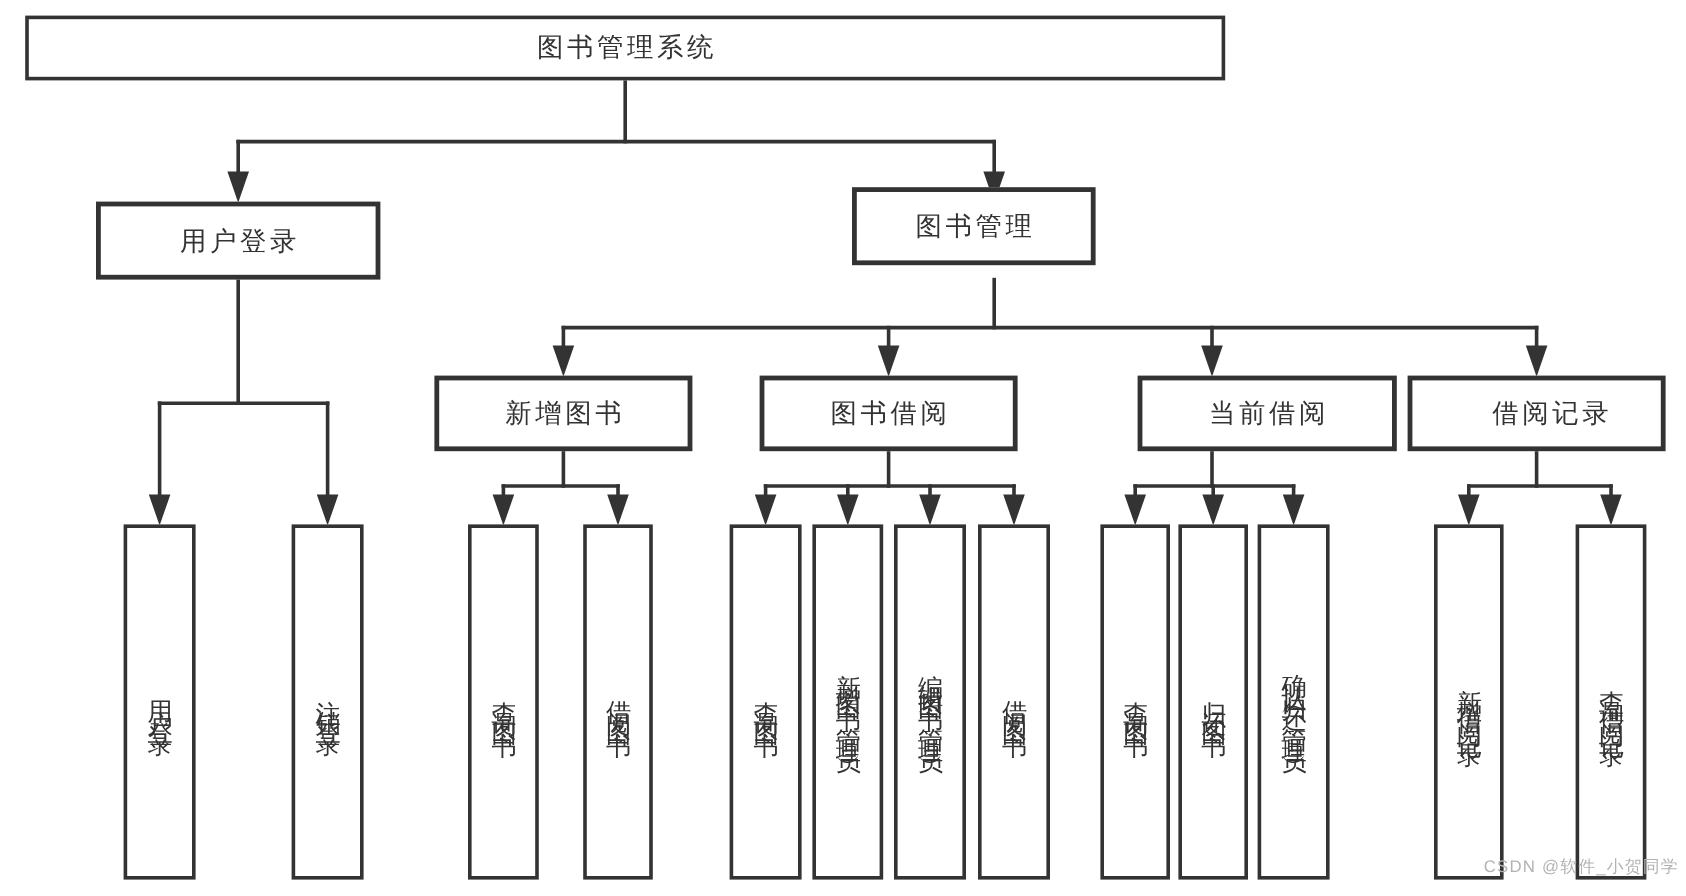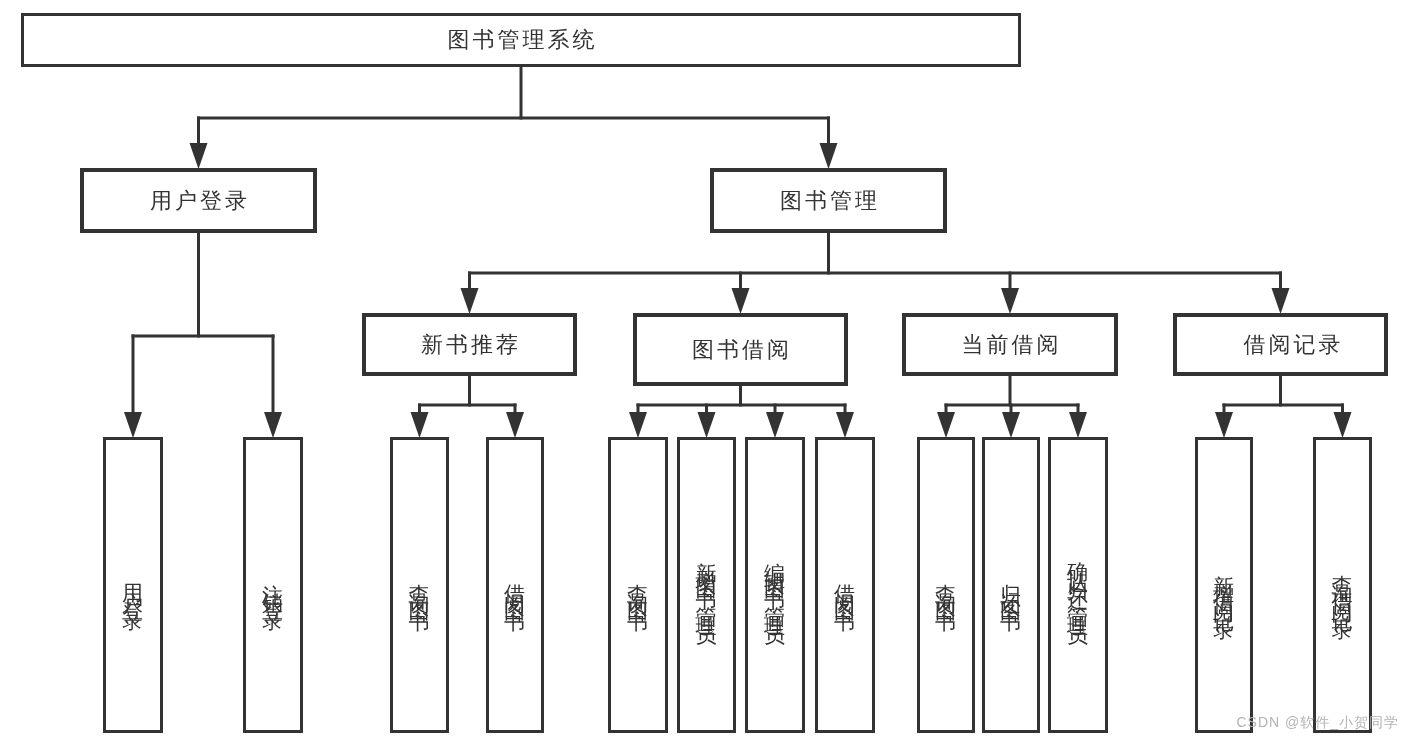--- a/index.html
+++ b/index.html
@@ -114,30 +114,30 @@
       <line x1="1342.5" y1="405" x2="1342.5" y2="413" stroke="#333333" stroke-width="3" stroke-linecap="square"></line>
       <polygon points="1333.5,412 1351.5,412 1342.5,438" fill="#333333"></polygon>
     </svg>
   <div id="watermark">CSDN @软件_小贺同学</div>
 <div class="node h" style="left: 21px; top: 13px; width: 1000px; height: 54px; border-width: 3px;">
       <span class="lbl">图书管理系统</span>
     </div>
     <div class="node h" style="left: 80px; top: 168px; width: 237px; height: 65px; border-width: 4px;">
       <span class="lbl">用户登录</span>
     </div>
-    <div class="node h" style="left: 710px; top: 168px; width: 237px; height: 65px; border-width: 4px;">
+    <div class="node h" style="left: 710px; top: 156px; width: 203px; height: 65px; border-width: 4px;">
       <span class="lbl">图书管理</span>
     </div>
     <div class="node h" style="left: 362px; top: 313px; width: 215px; height: 63px; border-width: 4px;">
-      <span class="lbl">新书推荐</span>
+      <span class="lbl">新增图书</span>
     </div>
-    <div class="node h" style="left: 633px; top: 313px; width: 215px; height: 73px; border-width: 4px;">
+    <div class="node h" style="left: 633px; top: 313px; width: 215px; height: 63px; border-width: 4px;">
       <span class="lbl">图书借阅</span>
     </div>
-    <div class="node h" style="left: 902px; top: 313px; width: 216px; height: 63px; border-width: 4px;">
+    <div class="node h" style="left: 948px; top: 313px; width: 216px; height: 63px; border-width: 4px;">
       <span class="lbl">当前借阅</span>
     </div>
     <div class="node h" style="left: 1173px; top: 313px; width: 215px; height: 63px; border-width: 4px; padding-left: 23px;">
       <span class="lbl">借阅记录</span>
     </div>
     <div class="node v" style="left: 103px; top: 437px; width: 60px; height: 296px; border-width: 3px;">
       <span class="lbl">用户登录</span>
     </div>
     <div class="node v" style="left: 243px; top: 437px; width: 60px; height: 296px; border-width: 3px;">
       <span class="lbl">注销登录</span>

